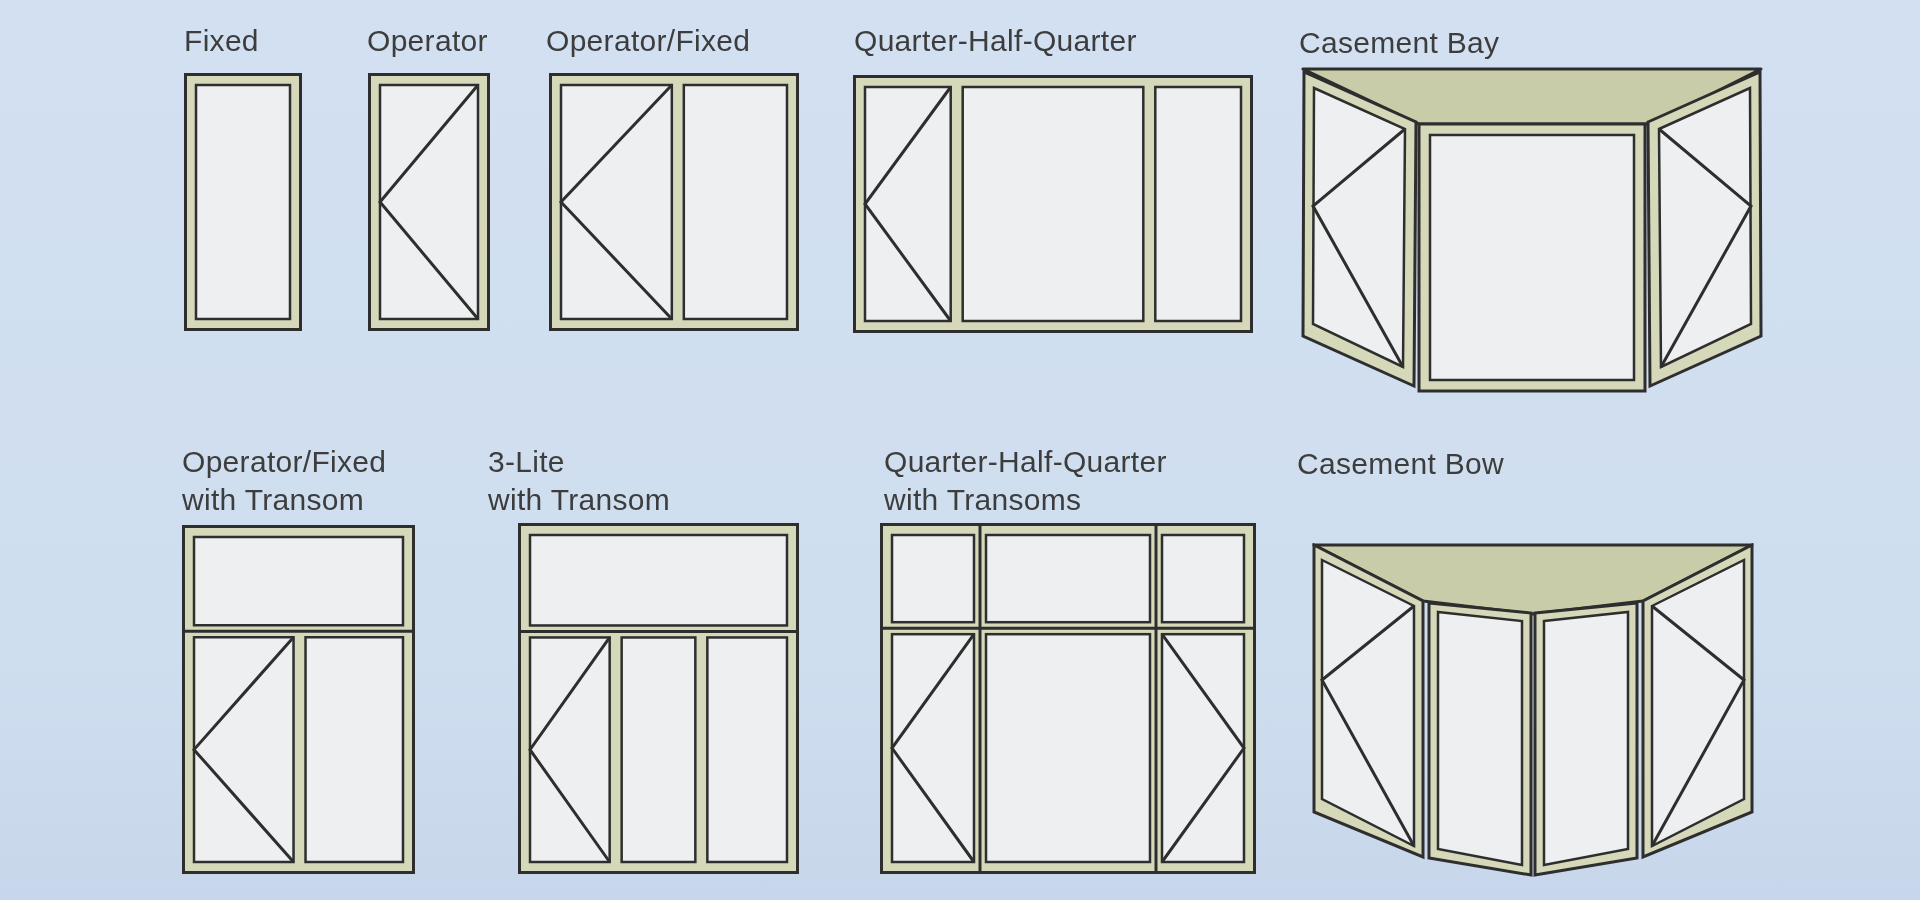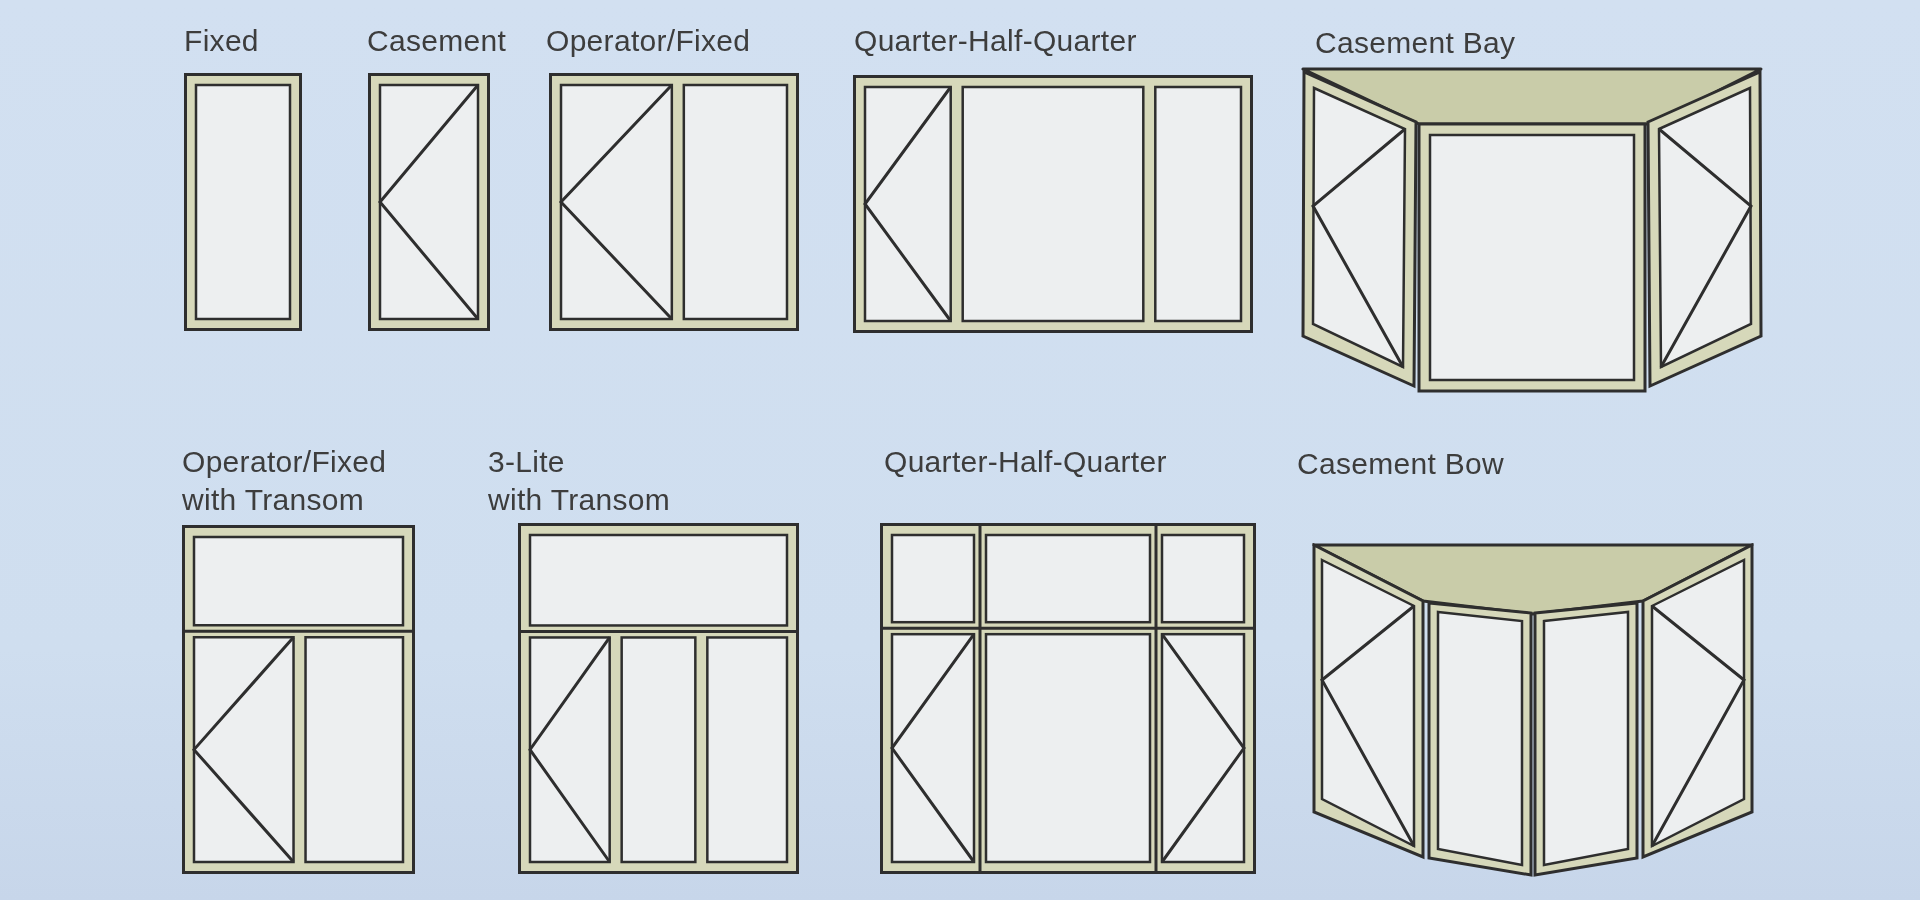--- a/index.html
+++ b/index.html
@@ -35,45 +35,46 @@
 </head>
 <body>
 
 <div class="canvas">
 
   <div class="label" style="left: 184px; top: 22px;">
     <span class="l1">Fixed</span>
     <span class="l2"></span>
   </div>
   <div class="label" style="left: 367px; top: 22px;">
-    <span class="l1">Casement</span>
+    <span class="l1">Operator</span>
     <span class="l2"></span>
   </div>
   <div class="label" style="left: 546px; top: 22px;">
     <span class="l1">Operator/Fixed</span>
     <span class="l2"></span>
   </div>
   <div class="label" style="left: 854px; top: 22px;">
     <span class="l1">Quarter-Half-Quarter</span>
     <span class="l2"></span>
   </div>
-  <div class="label" style="left: 1299px; top: 24px; margin-left: 16px;">
+  <div class="label" style="left: 1299px; top: 24px;">
     <span class="l1">Casement Bay</span>
     <span class="l2"></span>
   </div>
   <div class="label" style="left: 182px; top: 443px;">
     <span class="l1">Operator/Fixed</span>
     <span class="l2">with Transom</span>
   </div>
   <div class="label" style="left: 488px; top: 443px;">
     <span class="l1">3-Lite</span>
     <span class="l2">with Transom</span>
   </div>
   <div class="label" style="left: 884px; top: 443px;">
     <span class="l1">Quarter-Half-Quarter</span>
+    <span class="l2">with Transoms</span>
   </div>
   <div class="label" style="left: 1297px; top: 445px;">
     <span class="l1">Casement Bow</span>
     <span class="l2"></span>
   </div>
 
   <div class="art" style="left: 184px; top: 73px; width: 118px; height: 258px;">
       <svg viewBox="0 0 118 258" preserveAspectRatio="none">
         <rect x="1.5" y="1.5" width="115" height="255" class="fr"></rect>
         <rect x="12" y="12" width="94" height="234" class="gl"></rect>

